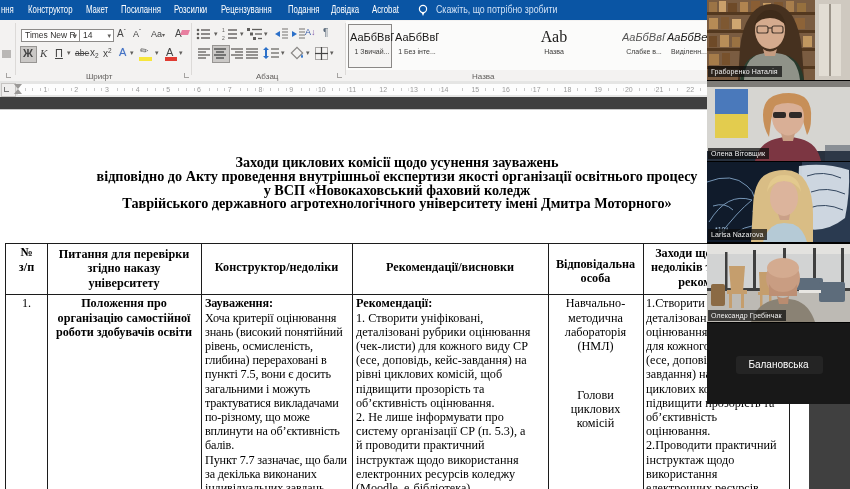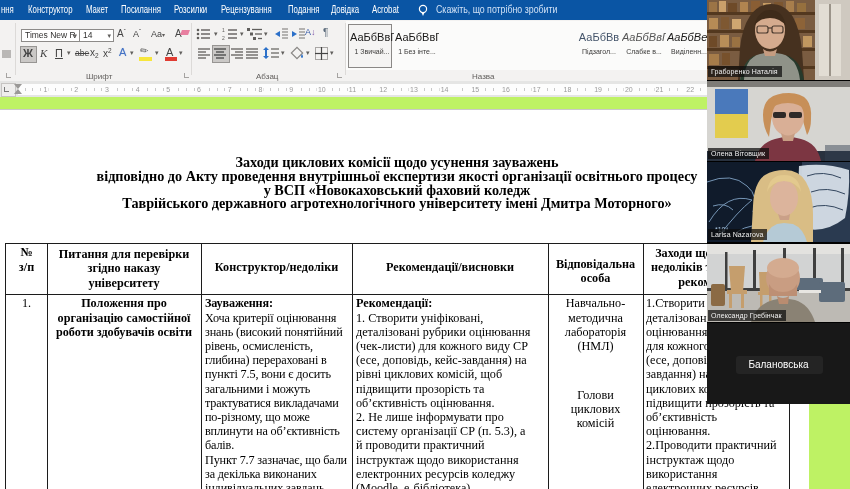--- a/index.html
+++ b/index.html
@@ -1,16 +1,16 @@
 <!DOCTYPE html>
 <html><head>
 <meta charset="utf-8">
 <style>
 html,body{margin:0;padding:0;}
-#app{position:relative;width:850px;height:489px;overflow:hidden;background:#bef264;font-family:"Liberation Sans",sans-serif;}
+#app{position:relative;width:850px;height:489px;overflow:hidden;background:#404040;font-family:"Liberation Sans",sans-serif;}
 .abs{position:absolute;}
 
 #bluebar{left:0;top:0;width:850px;height:20px;background:#0a55a4;}
 .tab{position:absolute;top:0;height:20px;line-height:20px;color:#fff;font-size:10px;white-space:nowrap;transform:scaleX(0.78);transform-origin:0 50%;}
 
 #ribbon{left:0;top:20px;width:778px;height:61px;background:#f3f2f1;border-bottom:1px solid #d5d3d1;}
 .glabel{position:absolute;top:52px;font-size:8px;color:#605e5c;}
 .sep{position:absolute;top:3px;width:1px;height:52px;background:#dcdad8;}
 .combo{position:absolute;background:#fff;border:1px solid #8d8b89;font-size:8.5px;color:#323130;}
 .ric{position:absolute;color:#444;}
@@ -213,23 +213,23 @@
 
     <div style="position:absolute;left:348px;top:4px;width:42px;height:42px;background:#f5f4f3;border:1px solid #8a8886;"></div>
     <div class="si" style="left:350px;">
         <span class="sp1">АаБбВвГ</span>
         <span class="sp2">1 Звичай...</span>
       </div>
     <div class="si" style="left:395px;">
         <span class="sp1">АаБбВвГ</span>
         <span class="sp2">1 Без інте...</span>
       </div>
-    <div class="si" style="left:577px;">
-        <span class="sp1" style="color:#44546a;">АаБбВв</span>
-        <span class="sp2">Підзагол...</span>
+    <div class="si" style="left:532px;">
+        <span class="sp1" style="font-size:16px;font-family:'Liberation Serif',serif;">Ааb</span>
+        <span class="sp2">Назва</span>
       </div>
     <div class="si" style="left:622px;">
         <span class="sp1" style="font-style:italic;color:#555;">АаБбВвГ.</span>
         <span class="sp2">Слабке в...</span>
       </div>
     <div class="si" style="left:667px;">
         <span class="sp1" style="font-style:italic;">АаБбВеГ</span>
         <span class="sp2">Виділенн...</span>
       </div>
   </div>

